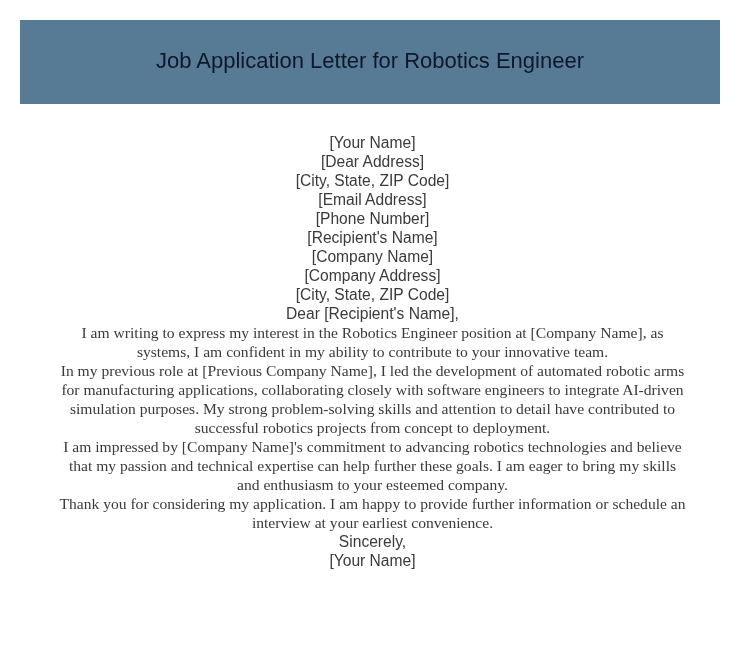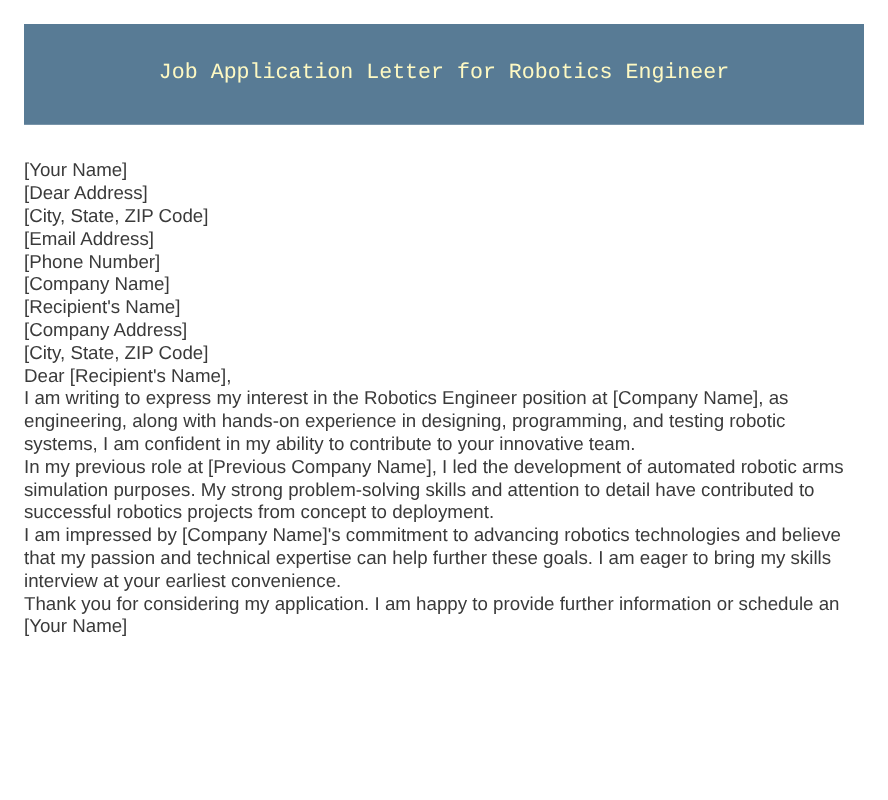--- a/index.html
+++ b/index.html
@@ -19,83 +19,87 @@
       left: 20px;
       top: 20px;
       width: 700px;
       height: 84px;
       background: #587b95;
       display: flex;
       align-items: center;
       justify-content: center;
     }
     .header-title {
-      color: #fef9c3;
-      font-size: 18px;
-      font-family: Liberation Mono, monospace;
+      color: #0f172a;
+      font-size: 22px;
+      font-family: Liberation Sans, sans-serif;
       letter-spacing: 0px;
       margin-top: -2px;
     }
     .letter {
       position: absolute;
       left: 20px;
       top: 133px;
       width: 705px;
       color: #3a3a3a;
       font-size: 15.6px;
       line-height: 19px;
       font-family: "Liberation Sans", sans-serif;
     }
     .line {
       display: block;
       white-space: nowrap;
+      text-align: center;
     }
     .para {
       display: block;
+      font-family: Liberation Serif, serif;
     }
   </style>
 </head>
 <body>
 
 <div class="header">
   <span class="header-title">Job Application Letter for Robotics Engineer</span>
 </div>
 
 <div class="letter">
   <div>
     <span class="line">[Your Name]</span>
     <span class="line">[Dear Address]</span>
     <span class="line">[City, State, ZIP Code]</span>
     <span class="line">[Email Address]</span>
     <span class="line">[Phone Number]</span>
   </div>
   <div>
+    <span class="line">[Recipient's Name]</span>
     <span class="line">[Company Name]</span>
-    <span class="line">[Recipient's Name]</span>
     <span class="line">[Company Address]</span>
     <span class="line">[City, State, ZIP Code]</span>
   </div>
   <span class="line">Dear [Recipient's Name],</span>
 
   <div class="para">
     <span class="line">I am writing to express my interest in the Robotics Engineer position at [Company Name], as</span>
-    <span class="line">engineering, along with hands-on experience in designing, programming, and testing robotic</span>
     <span class="line">systems, I am confident in my ability to contribute to your innovative team.</span>
   </div>
 
   <div class="para">
     <span class="line">In my previous role at [Previous Company Name], I led the development of automated robotic arms</span>
+    <span class="line">for manufacturing applications, collaborating closely with software engineers to integrate AI-driven</span>
     <span class="line">simulation purposes. My strong problem-solving skills and attention to detail have contributed to</span>
     <span class="line">successful robotics projects from concept to deployment.</span>
   </div>
 
   <div class="para">
     <span class="line">I am impressed by [Company Name]'s commitment to advancing robotics technologies and believe</span>
     <span class="line">that my passion and technical expertise can help further these goals. I am eager to bring my skills</span>
+    <span class="line">and enthusiasm to your esteemed company.</span>
   </div>
 
   <div class="para">
+    <span class="line">Thank you for considering my application. I am happy to provide further information or schedule an</span>
     <span class="line">interview at your earliest convenience.</span>
-    <span class="line">Thank you for considering my application. I am happy to provide further information or schedule an</span>
   </div>
 
+  <span class="line">Sincerely,</span>
   <span class="line">[Your Name]</span>
 </div>
 
 </body></html>

